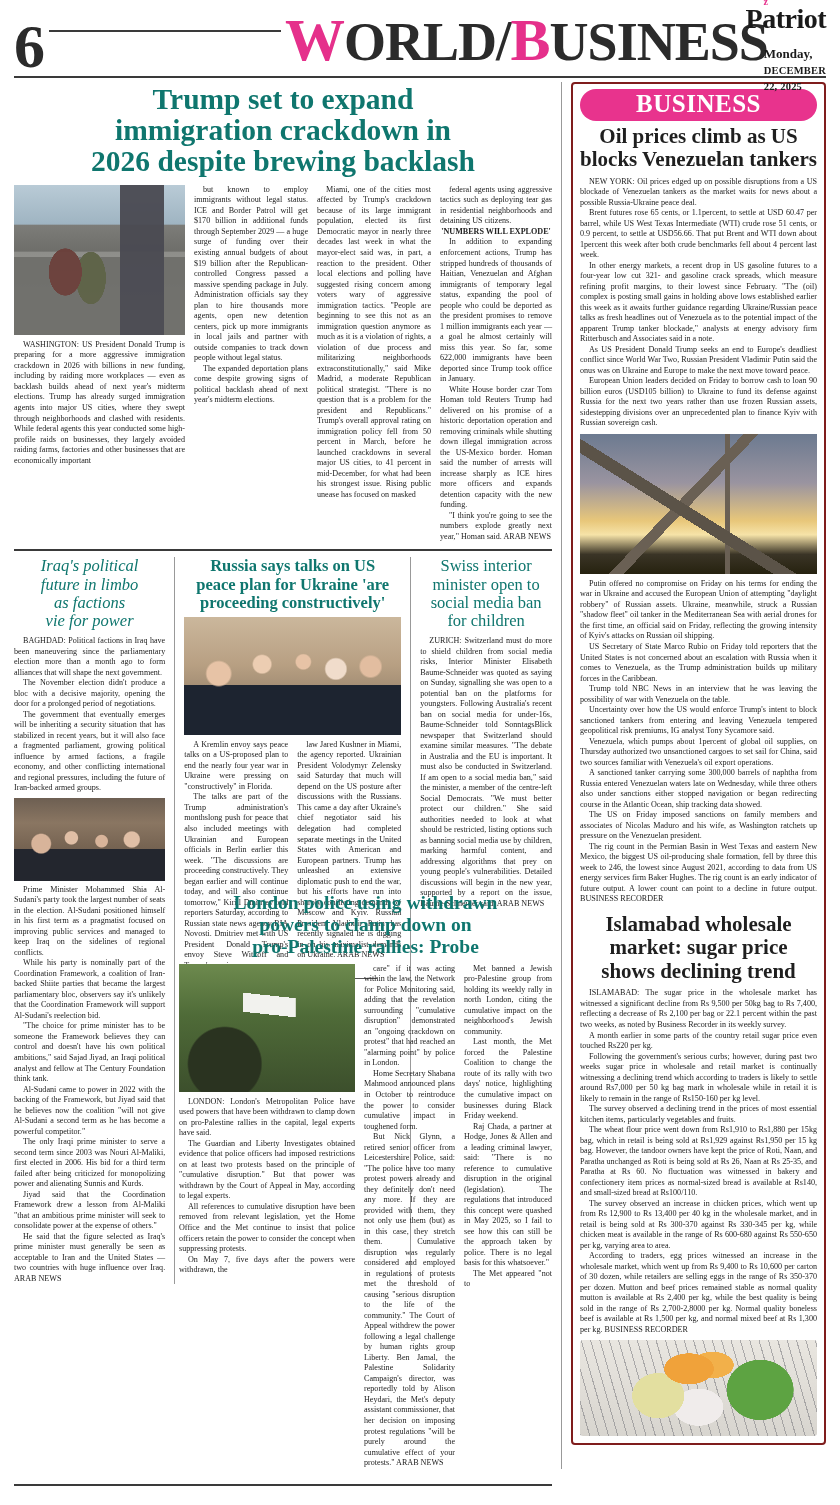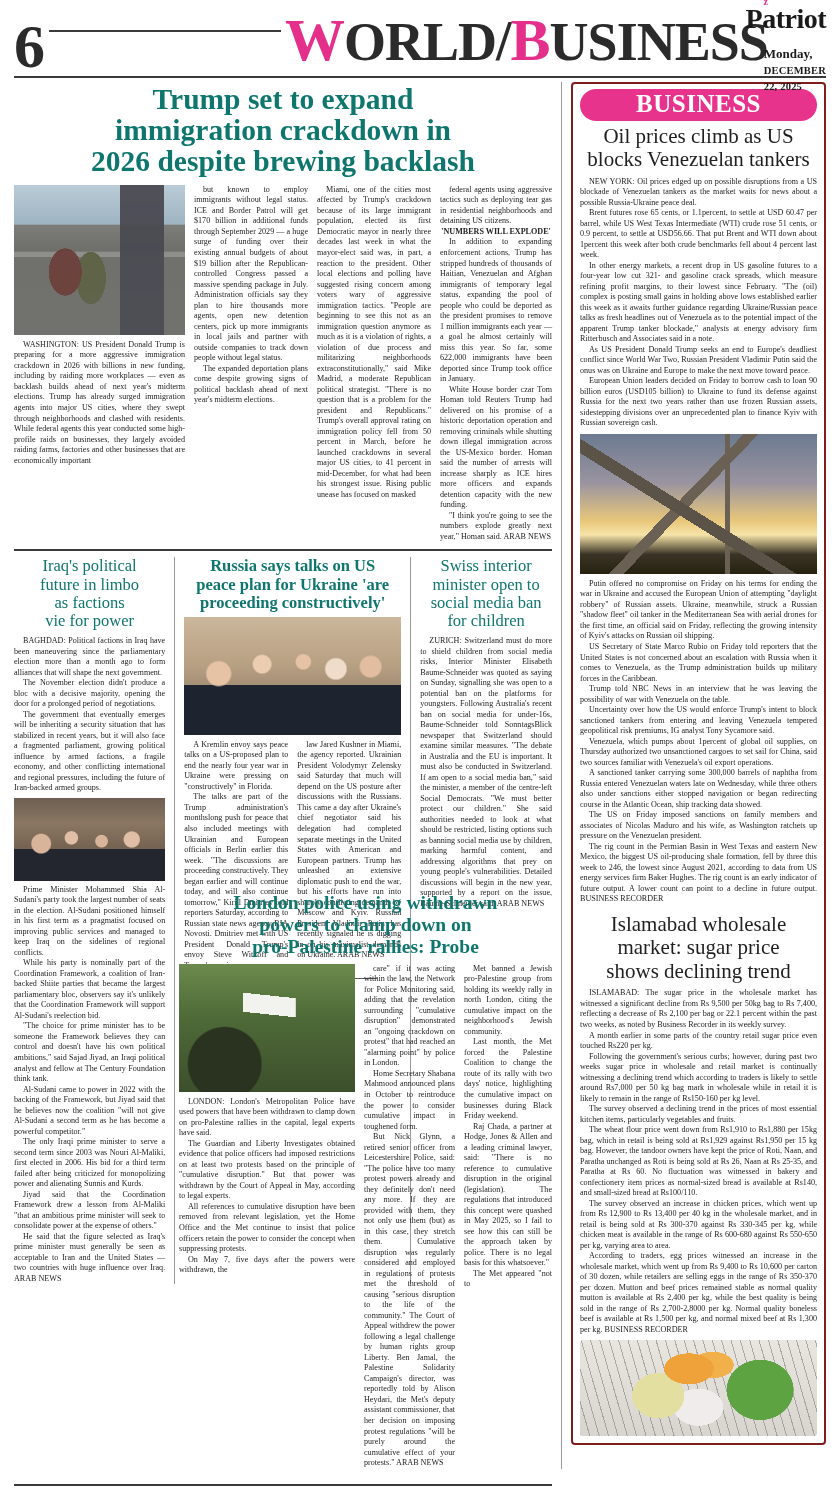--- a/index.html
+++ b/index.html
@@ -133,21 +133,21 @@
 
   
   .biz-panel {
     border: 2px solid #7f1d1d; border-radius: 4px; padding: 5px 7px 7px 7px;
   }
   .biz-banner {
     background: #e8338d; border-radius: 16px; text-align:center;
     color:#fff; font-family:"Liberation Serif",serif; font-weight:700;
     font-size: 25px; letter-spacing: .5px; padding: 1px 0 3px 0; line-height:1.1;
   }
-  .biz-hl { font-size: 21px; font-weight: 400; text-align:center; line-height:1.12; margin-top:4px; color:#1f1f1f;
+  .biz-hl { font-size: 21px; font-weight: 700; text-align:center; line-height:1.12; margin-top:4px; color:#1f1f1f;
             font-family:"Liberation Serif",serif; }
 
   
   .row { display:flex; }
   .gap { width: 9px; flex: 0 0 9px; }
 </style>
 </head>
 <body>
 
 <div class="page">
@@ -204,21 +204,21 @@
           <p class="body">White House border czar Tom Homan told Reuters Trump had delivered on his promise of a historic deportation operation and removing criminals while shutting down illegal immigration across the US-Mexico border. Homan said the number of arrests will increase sharply as ICE hires more officers and expands detention capacity with the new funding.</p>
           <p class="body">"I think you're going to see the numbers explode greatly next year," Homan said. ARAB NEWS</p>
         </div>
       </div>
 
       <div class="thick-rule" style="margin-top:7px;"></div>
 
       <div class="row">
 
         <div style="width:156px;">
-          <div class="hl hl-serif-light" style="font-size:16.5px;line-height:1.1;">
+          <div class="hl hl-serif-light" style="font-size:16.5px;line-height:1.1;font-style:italic;">
             <div>Iraq's political</div>
             <div>future in limbo</div>
             <div>as factions</div>
             <div>vie for power</div>
           </div>
           <div style="height:6px;"></div>
           <p class="body">BAGHDAD: Political factions in Iraq have been maneuvering since the parliamentary election more than a month ago to form alliances that will shape the next government.</p>
           <p class="body">The November election didn't produce a bloc with a decisive majority, opening the door for a prolonged period of negotiations.</p>
           <p class="body">The government that eventually emerges will be inheriting a security situation that has stabilized in recent years, but it will also face a fragmented parliament, growing political influence by armed factions, a fragile economy, and other conflicting international and regional pressures, including the future of Iran-backed armed groups.</p>
           <div class="photo ph-meet" style="height:83px;margin-top:4px;"></div>

